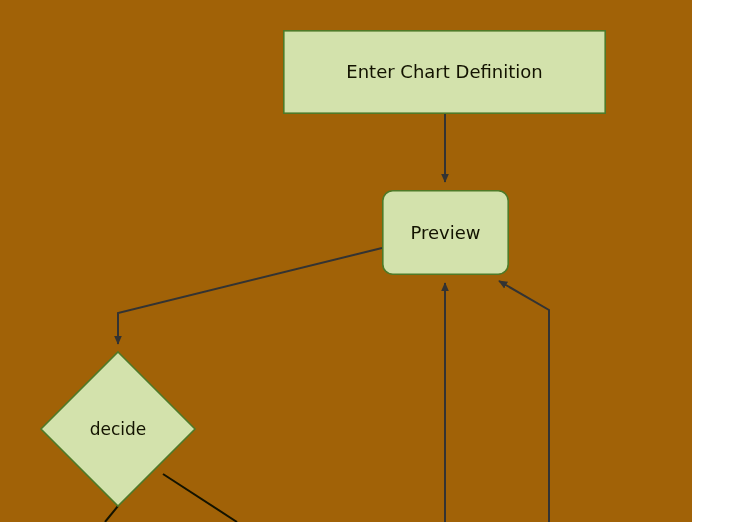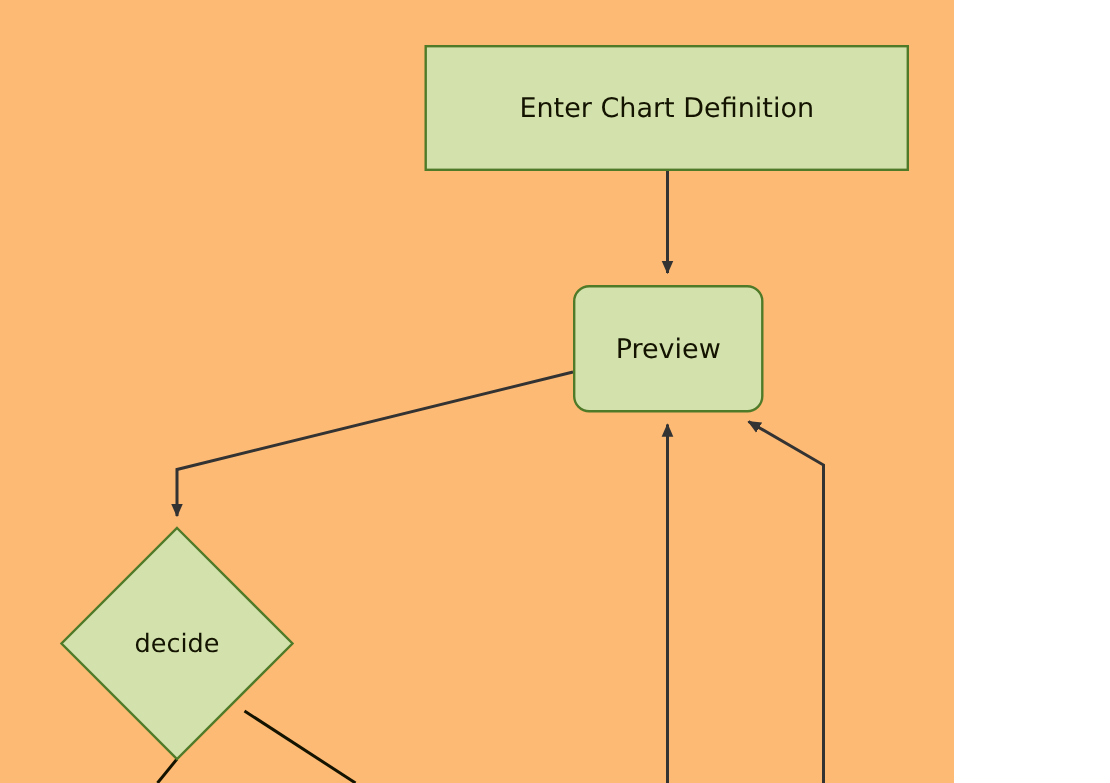--- a/index.html
+++ b/index.html
@@ -8,23 +8,23 @@
     background: #ffffff;
   }
   body {
     width: 740px;
     height: 522px;
     overflow: hidden;
     font-family: "DejaVu Sans", "Liberation Sans", sans-serif;
   }
   #diagram-canvas {
     position: relative;
-    width: 636px;
+    width: 692px;
     height: 522px;
-    background: #fdba74;
+    background: #a16207;
   }
   #flow-svg {
     position: absolute;
     top: 0;
     left: 0;
     width: 740px;
     height: 522px;
     display: block;
   }
   .node-label {

